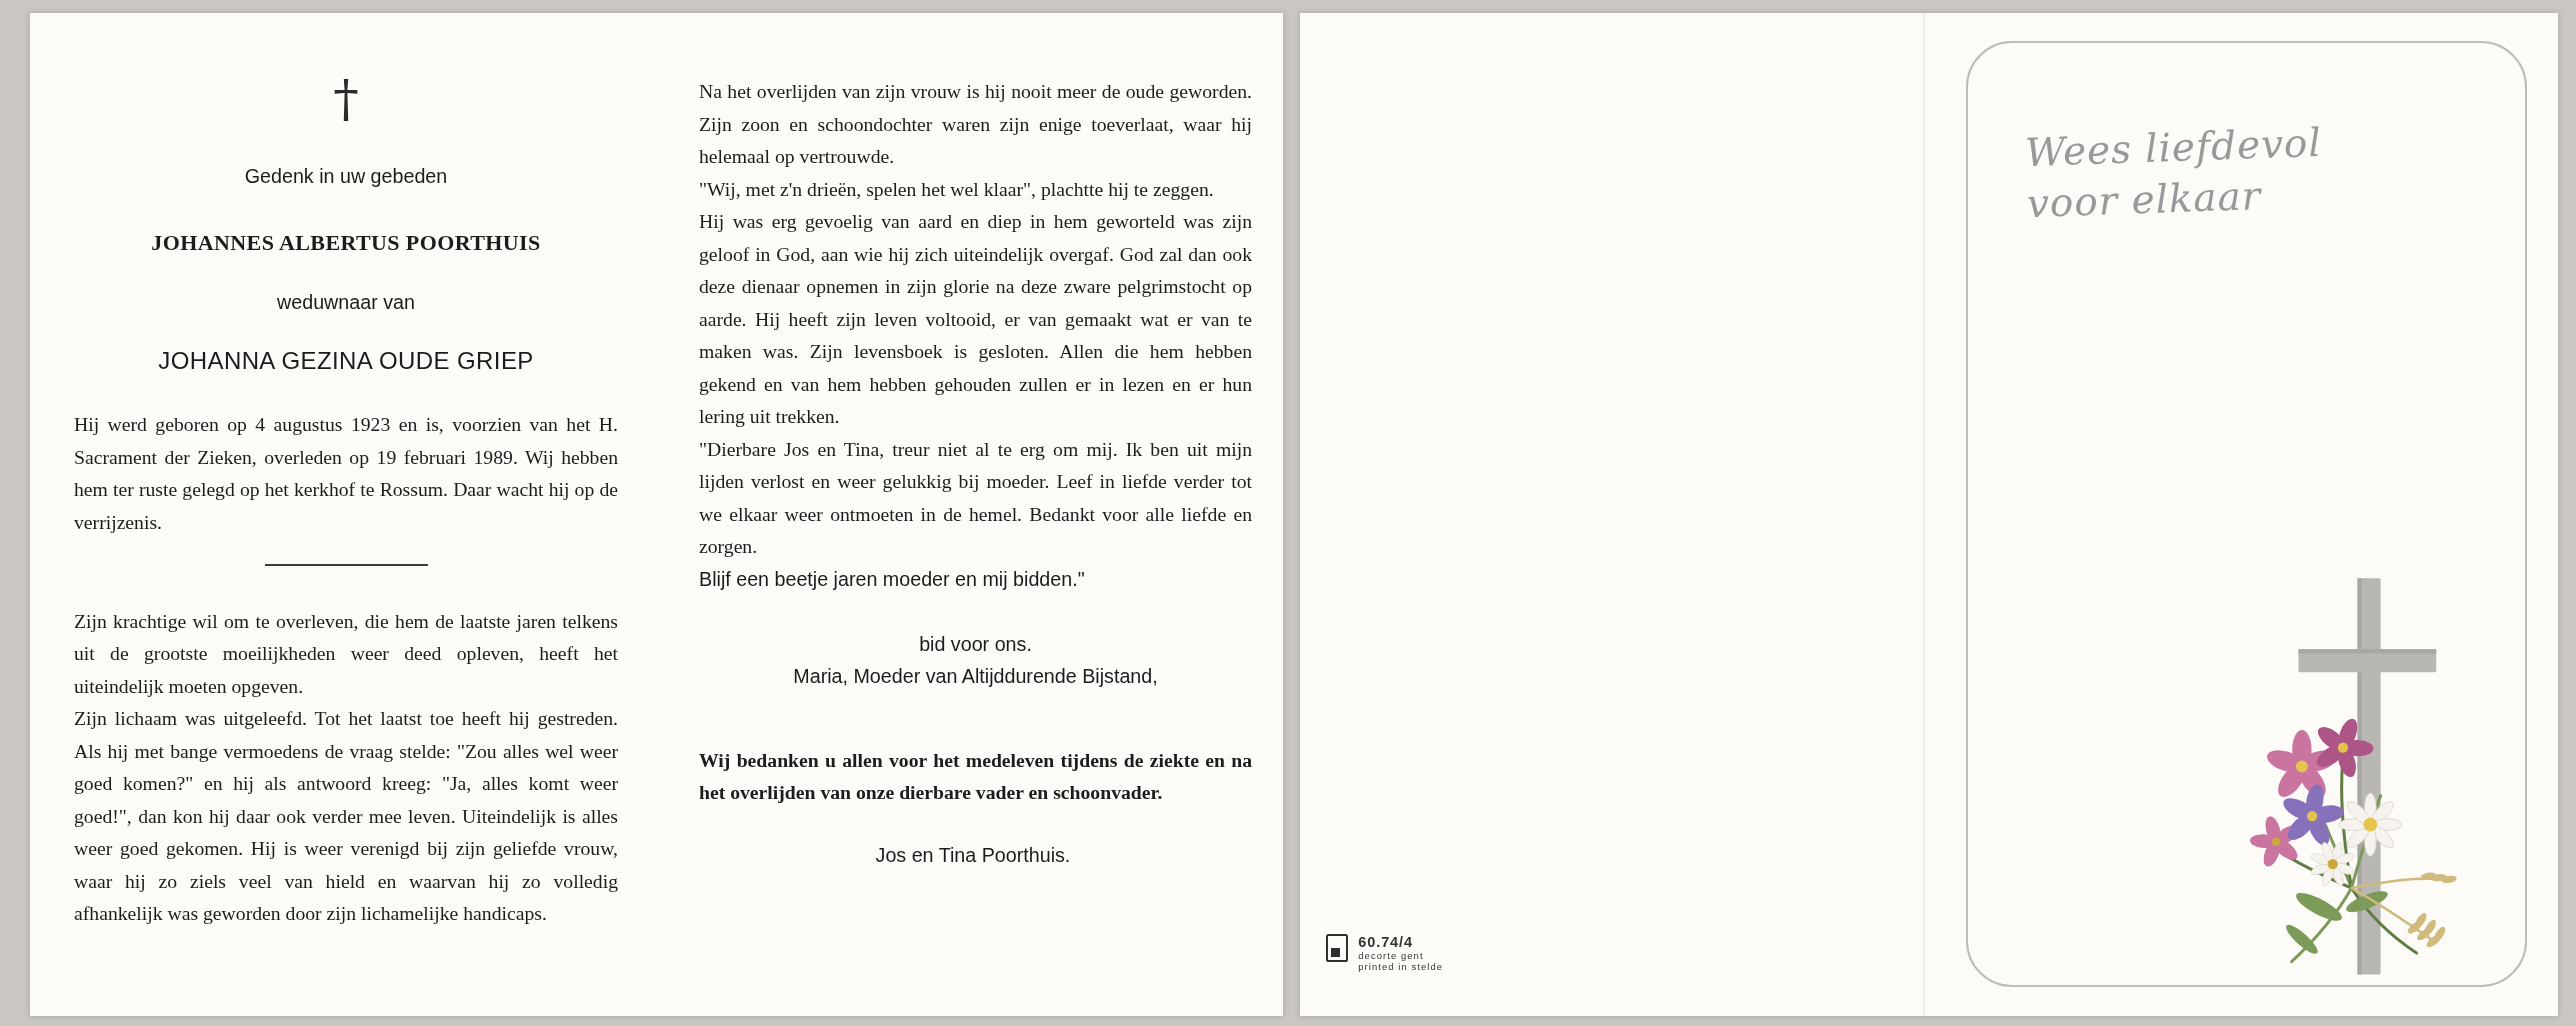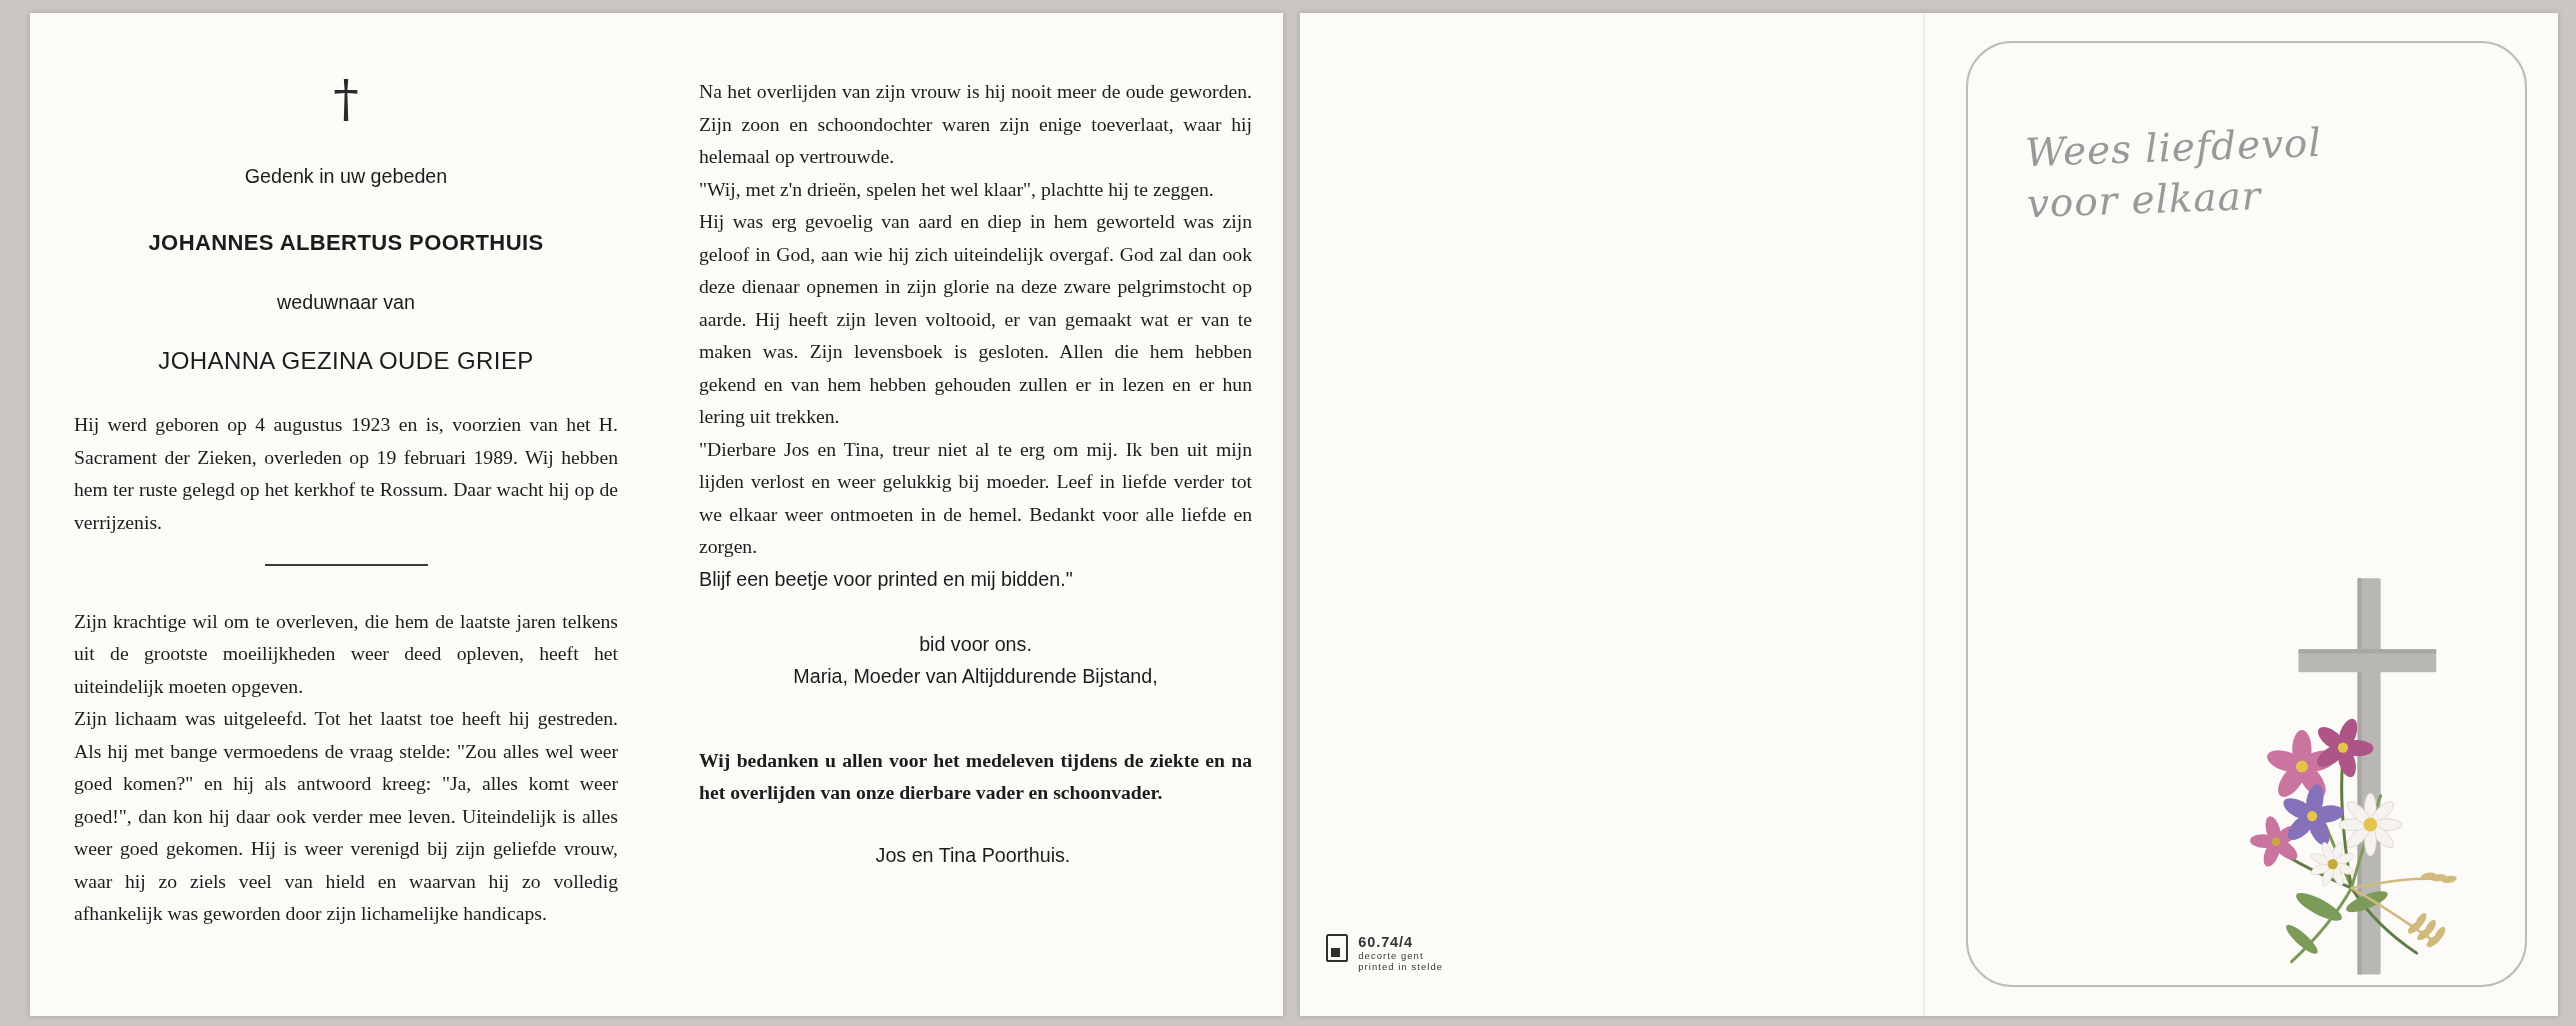--- a/index.html
+++ b/index.html
@@ -25,21 +25,21 @@
 
   .justify { text-align:justify;font-family:Liberation Serif, serif; }
   .para { margin:0; }
 
   .cross-glyph {
     text-align:center; padding-top:60px;
     font-size:51px; line-height:51px; font-weight:300;
     font-family:"DejaVu Serif", serif; color:#2a2a2a;
   }
   .invocation     { margin-top:36px; text-align:center; font-size:19.7px; }
-  .deceased-name  { margin-top:34px; text-align:center; font-size:22px; font-weight:bold; letter-spacing:0.4px; }
+  .deceased-name  { margin-top:34px; text-align:center; font-size:22px; font-weight:bold; letter-spacing:0.4px;font-family:Liberation Serif, serif; }
   .relation       { margin-top:27px; text-align:center; font-size:19.7px; }
   .spouse-name    { margin-top:26px; text-align:center; font-size:24px; letter-spacing:0.4px; }
   .p-birth        { margin-top:31px; }
   .rule           { width:163px; height:1.7px; background:#3a3a3a; margin:26px auto 0; }
   .p-will         { margin-top:39px; }
 
   .maria-block { margin-top:32.5px; text-align:center; }
   .thanks      { margin-top:51px; font-weight:bold; }
   .signature   { margin-top:30px; text-align:center; padding-right:5.1px; }
 
@@ -96,21 +96,21 @@
 
     <p class="para justify p-will">Zijn krachtige wil om te overleven, die hem de laatste jaren telkens uit de grootste moeilijkheden weer deed opleven, heeft het uiteindelijk moeten opgeven.</p>
     <p class="para justify">Zijn lichaam was uitgeleefd. Tot het laatst toe heeft hij gestreden. Als hij met bange vermoedens de vraag stelde: "Zou alles wel weer goed komen?" en hij als antwoord kreeg: "Ja, alles komt weer goed!", dan kon hij daar ook verder mee leven. Uiteindelijk is alles weer goed gekomen. Hij is weer verenigd bij zijn geliefde vrouw, waar hij zo ziels veel van hield en waarvan hij zo volledig afhankelijk was geworden door zijn lichamelijke handicaps.</p>
   </div>
 
   <div class="col col2">
     <p class="para justify">Na het overlijden van zijn vrouw is hij nooit meer de oude geworden. Zijn zoon en schoondochter waren zijn enige toeverlaat, waar hij helemaal op vertrouwde.</p>
     <p class="para justify">"Wij, met z'n drieën, spelen het wel klaar", plachtte hij te zeggen.</p>
     <p class="para justify">Hij was erg gevoelig van aard en diep in hem geworteld was zijn geloof in God, aan wie hij zich uiteindelijk overgaf. God zal dan ook deze dienaar opnemen in zijn glorie na deze zware pelgrimstocht op aarde. Hij heeft zijn leven voltooid, er van gemaakt wat er van te maken was. Zijn levensboek is gesloten. Allen die hem hebben gekend en van hem hebben gehouden zullen er in lezen en er hun lering uit trekken.</p>
     <p class="para justify">"Dierbare Jos en Tina, treur niet al te erg om mij. Ik ben uit mijn lijden verlost en weer gelukkig bij moeder. Leef in liefde verder tot we elkaar weer ontmoeten in de hemel. Bedankt voor alle liefde en zorgen.</p>
-    <p class="para">Blijf een beetje voor printed en mij bidden."</p>
+    <p class="para">Blijf een beetje jaren moeder en mij bidden."</p>
 
     <div class="maria-block">
       <div>bid voor ons.</div>
       <div>Maria, Moeder van Altijddurende Bijstand,</div>
     </div>
 
     <p class="para justify thanks">Wij bedanken u allen voor het medeleven tijdens de ziekte en na het overlijden van onze dierbare vader en schoonvader.</p>
 
     <div class="signature">Jos en Tina Poorthuis.</div>
   </div>

